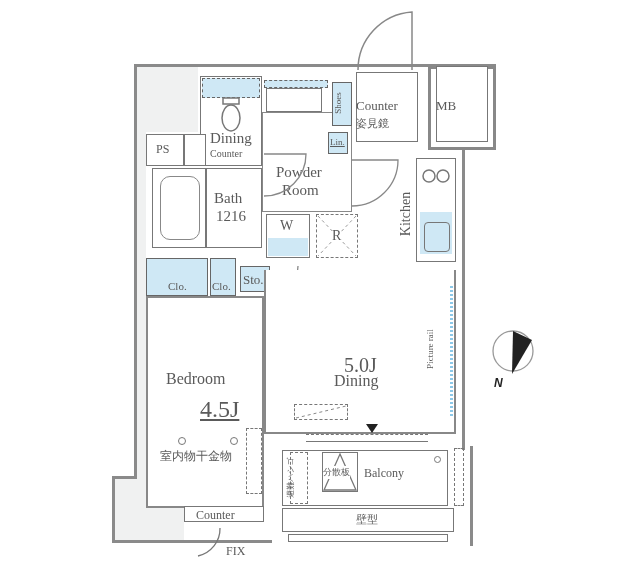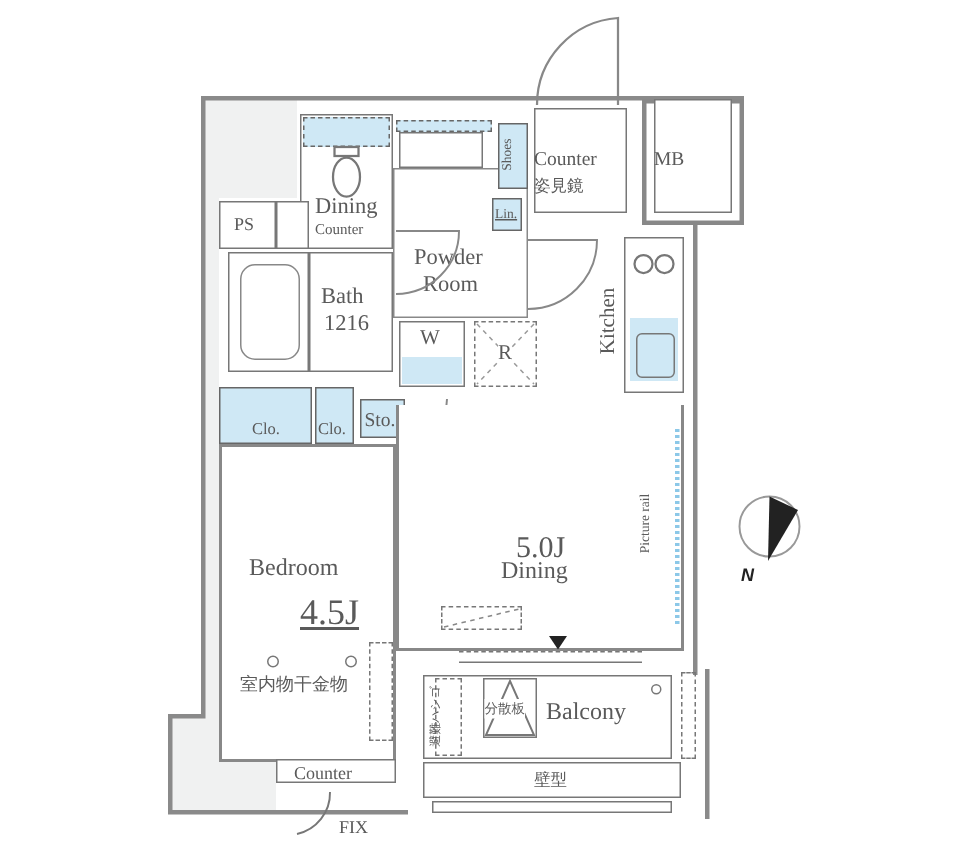--- a/index.html
+++ b/index.html
@@ -140,21 +140,21 @@
 <div class="abs" style="left:306px;top:434px;width:122px;height:6px;border-top:1.5px dashed #777;border-bottom:1.5px solid #777;"></div>
 
 <div class="room" style="left:282px;top:450px;width:166px;height:56px;"></div>
 <div class="dash" style="left:290px;top:452px;width:18px;height:52px;"></div>
 <div class="lbl" style="left:270px;top:472px;font-size:8px;transform:rotate(-90deg);">避難ハシゴ</div>
 <div class="room" style="left:322px;top:452px;width:36px;height:40px;"></div>
 <svg style="left:322px;top:452px;" width="36" height="40">
   <polygon points="18,2 34,38 2,38" fill="none" stroke="#777" stroke-width="1.3"></polygon>
 </svg>
 <div class="lbl" style="left:323px;top:466px;font-size:9px;background:#fff;">分散板</div>
-<div class="lbl" style="left:364px;top:466px;font-size:16px;">Balcony</div>
+<div class="lbl" style="left:364px;top:466px;font-size:12px;">Balcony</div>
 <div class="abs" style="left:434px;top:456px;width:5px;height:5px;border:1.3px solid #777;border-radius:50%;"></div>
 <div class="dash" style="left:454px;top:448px;width:10px;height:58px;"></div>
 <div class="room" style="left:282px;top:508px;width:172px;height:24px;"></div>
 <div class="lbl" style="left:356px;top:512px;font-size:11px;">壁型</div>
 <div class="room" style="left:288px;top:534px;width:160px;height:8px;"></div>
 
 <svg style="left:488px;top:326px;" width="50" height="60">
   <circle cx="25" cy="25" r="20" fill="none" stroke="#999" stroke-width="1.3"></circle>
   <polygon points="25,5 44,14 24,48" fill="#222"></polygon>
 </svg>

